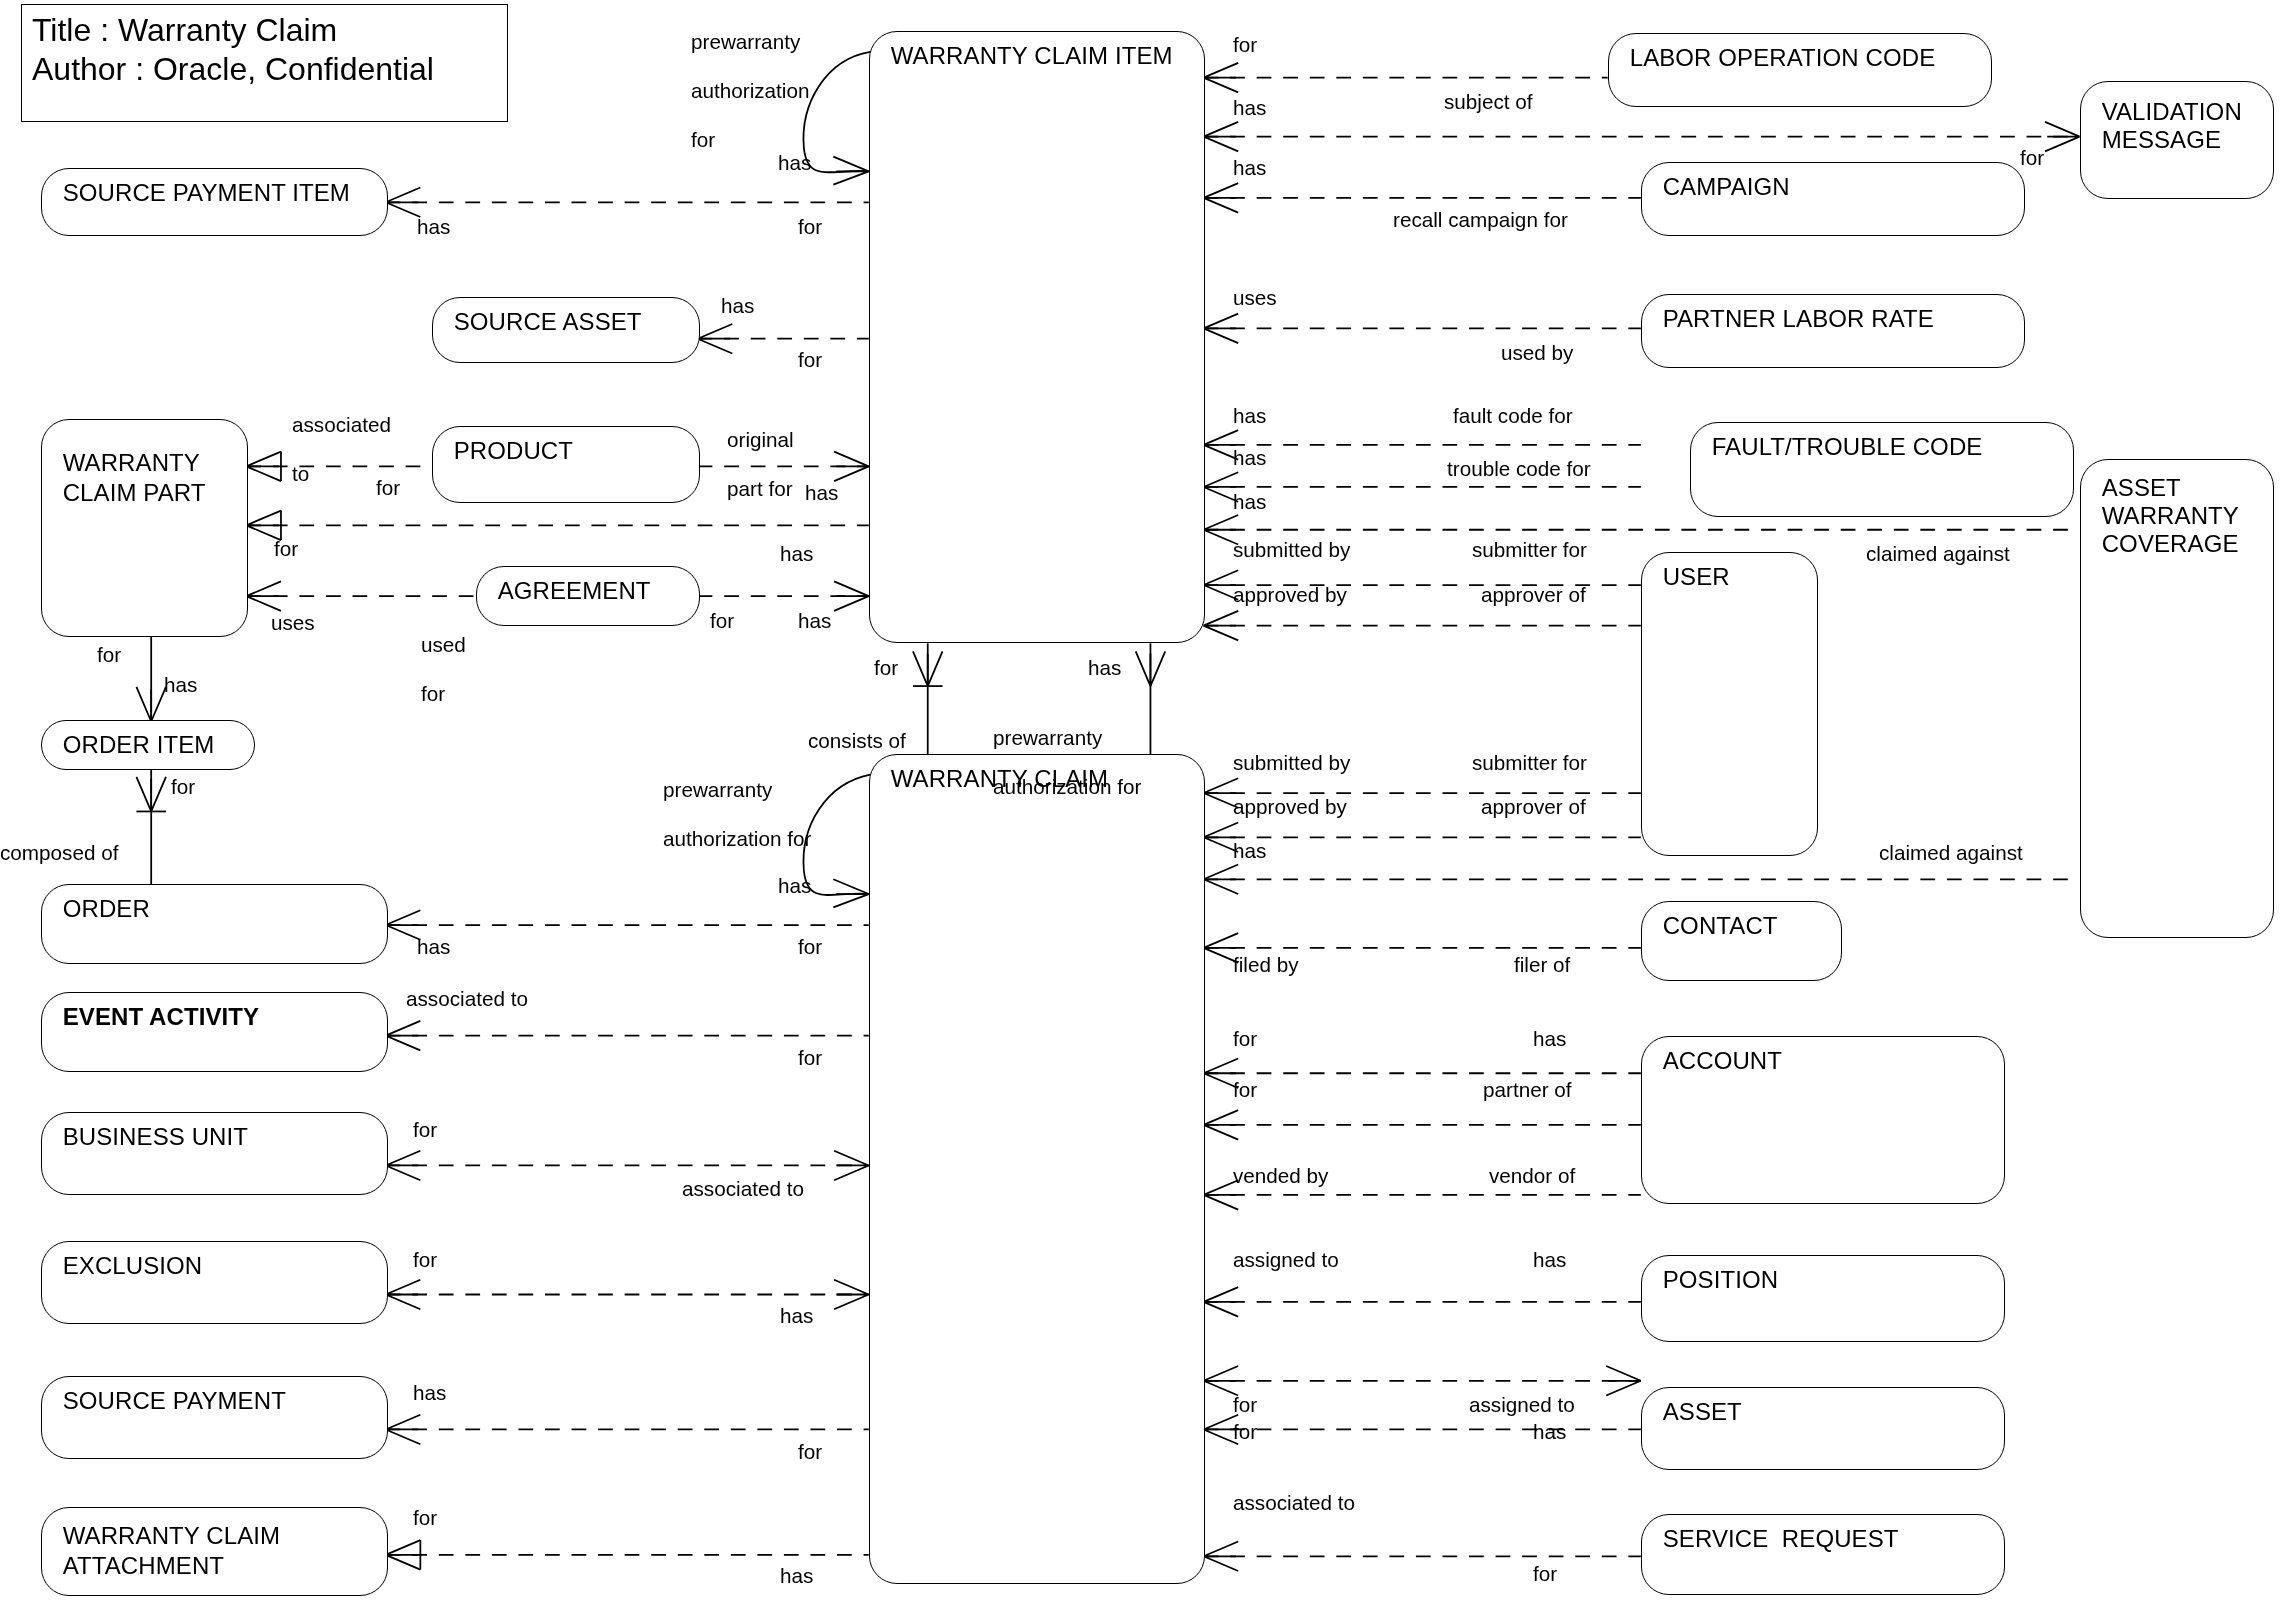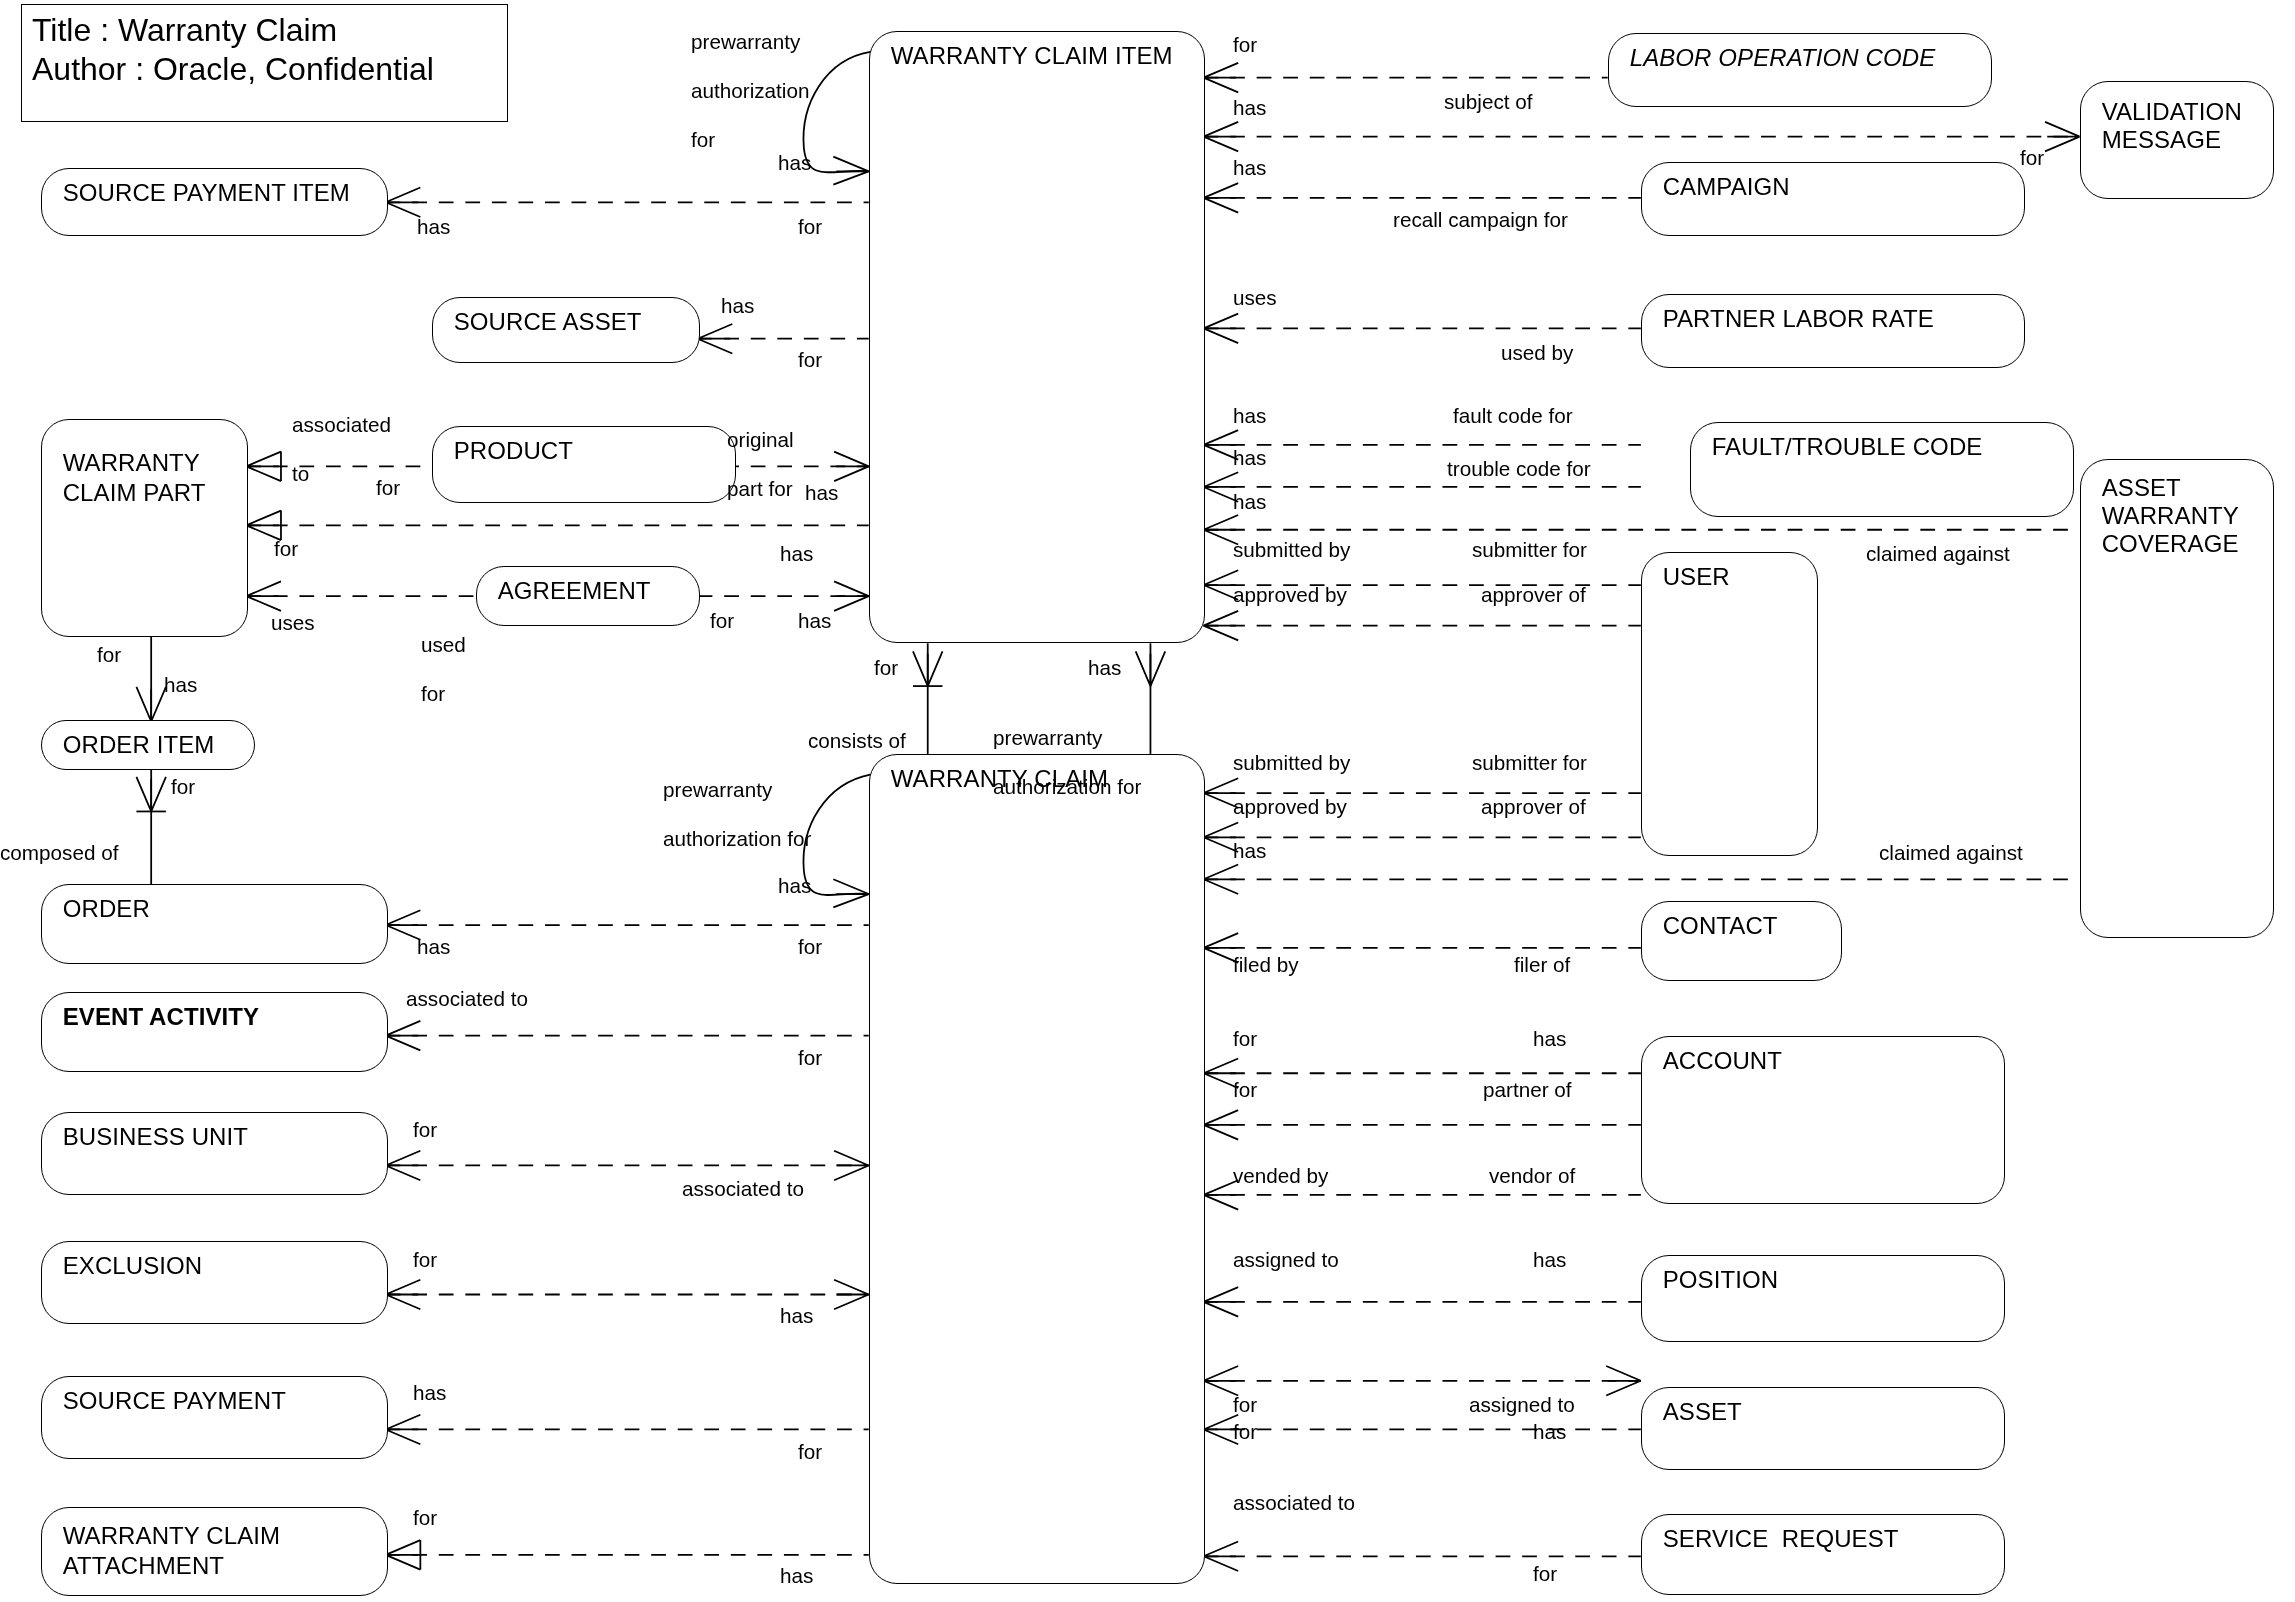--- a/index.html
+++ b/index.html
@@ -208,21 +208,21 @@
 
   <div class="entity" style="left:432px; top:297px; width:268px; height:66px;">
     <span class="ename">SOURCE ASSET</span>
   </div>
 
   <div class="entity" style="left:41px; top:419px; width:207px; height:218px;">
     <span class="ename" style="top:28px;">WARRANTY</span>
     <span class="ename" style="top:58px;">CLAIM PART</span>
   </div>
 
-  <div class="entity" style="left:432px; top:426px; width:304px; height:77px;">
+  <div class="entity" style="left:432px; top:426px; width:268px; height:77px;">
     <span class="ename">PRODUCT</span>
   </div>
 
   <div class="entity" style="left:476px; top:566px; width:224px; height:60px;">
     <span class="ename">AGREEMENT</span>
   </div>
 
   <div class="entity" style="left:41px; top:720px; width:214px; height:50px;">
     <span class="ename">ORDER ITEM</span>
   </div>
@@ -253,21 +253,21 @@
   </div>
 
   <div class="entity" style="left:869px; top:31px; width:336px; height:612px;">
     <span class="ename" style="left:20.7px;">WARRANTY CLAIM ITEM</span>
   </div>
 
   <div class="entity" style="left:869px; top:754px; width:336px; height:830px;">
     <span class="ename" style="left:20.7px;">WARRANTY CLAIM</span>
   </div>
 
-  <div class="entity" style="left:1608px; top:33px; width:384px; height:74px;font-style:italic;">
+  <div class="entity" style="left:1608px; top:33px; width:384px; height:74px;">
     <span class="ename">LABOR OPERATION CODE</span>
   </div>
 
   <div class="entity" style="left:1641px; top:162px; width:384px; height:74px;">
     <span class="ename">CAMPAIGN</span>
   </div>
 
   <div class="entity" style="left:1641px; top:294px; width:384px; height:74px;">
     <span class="ename">PARTNER LABOR RATE</span>
   </div>

